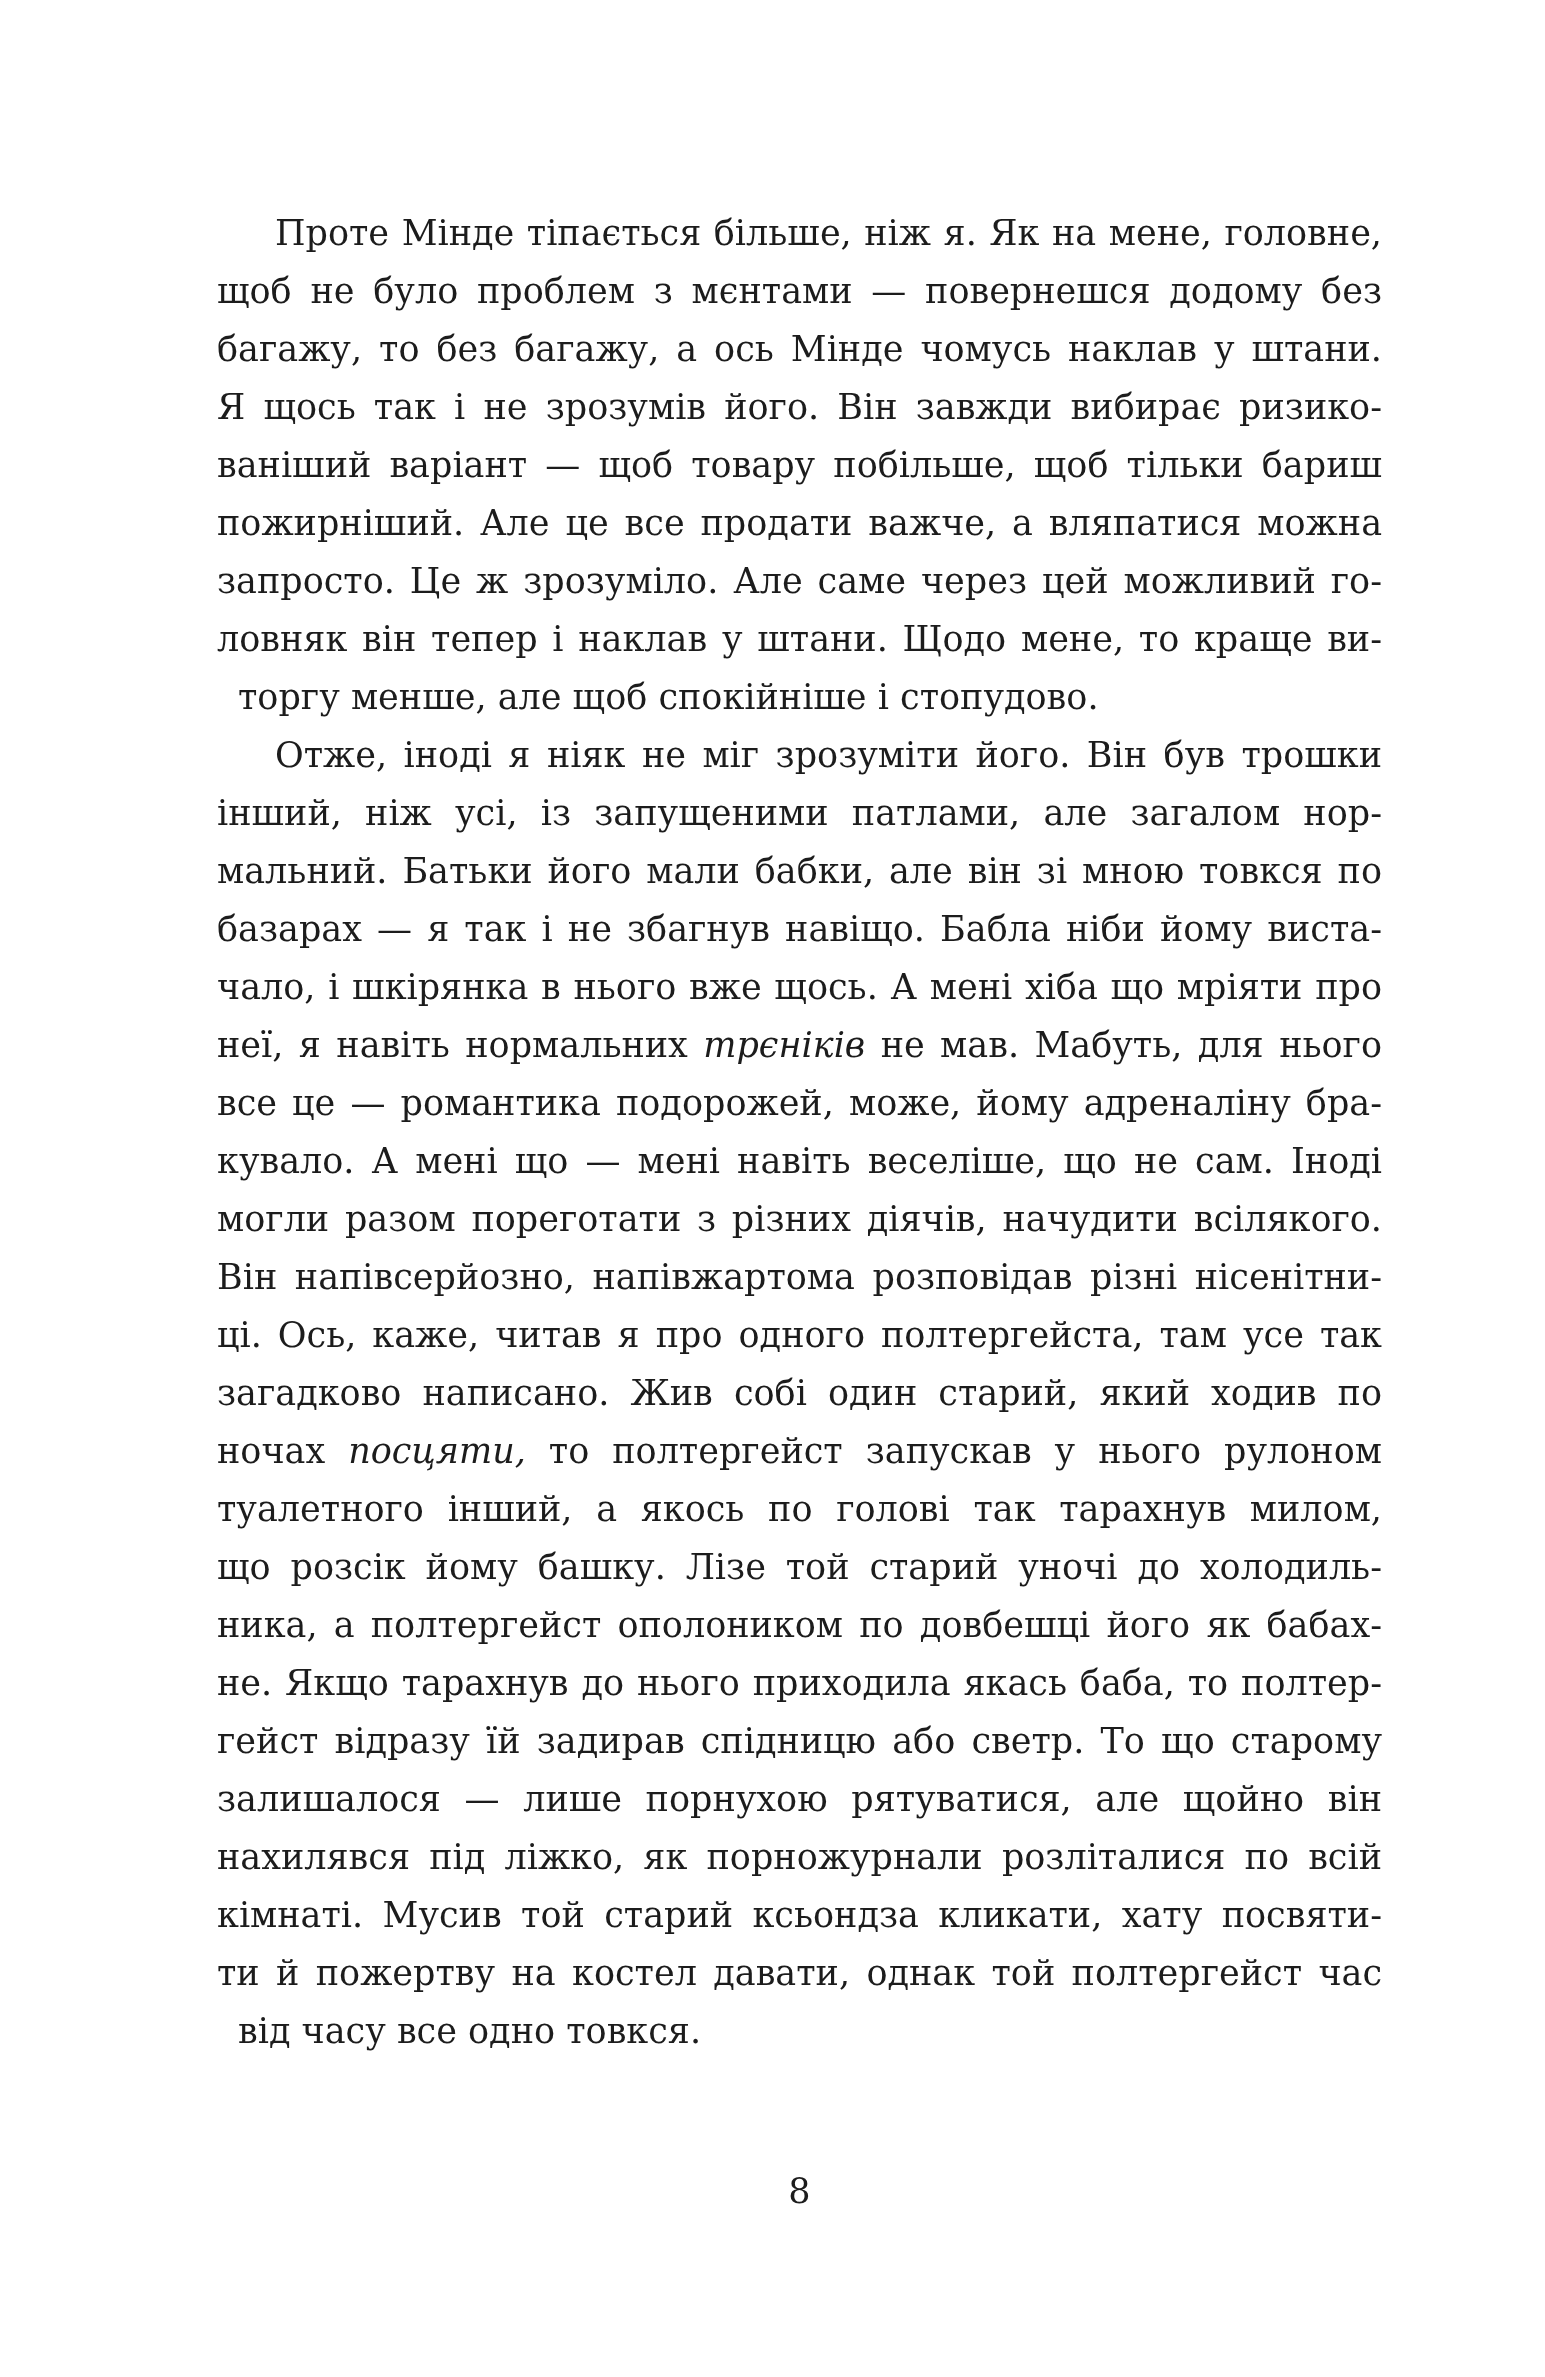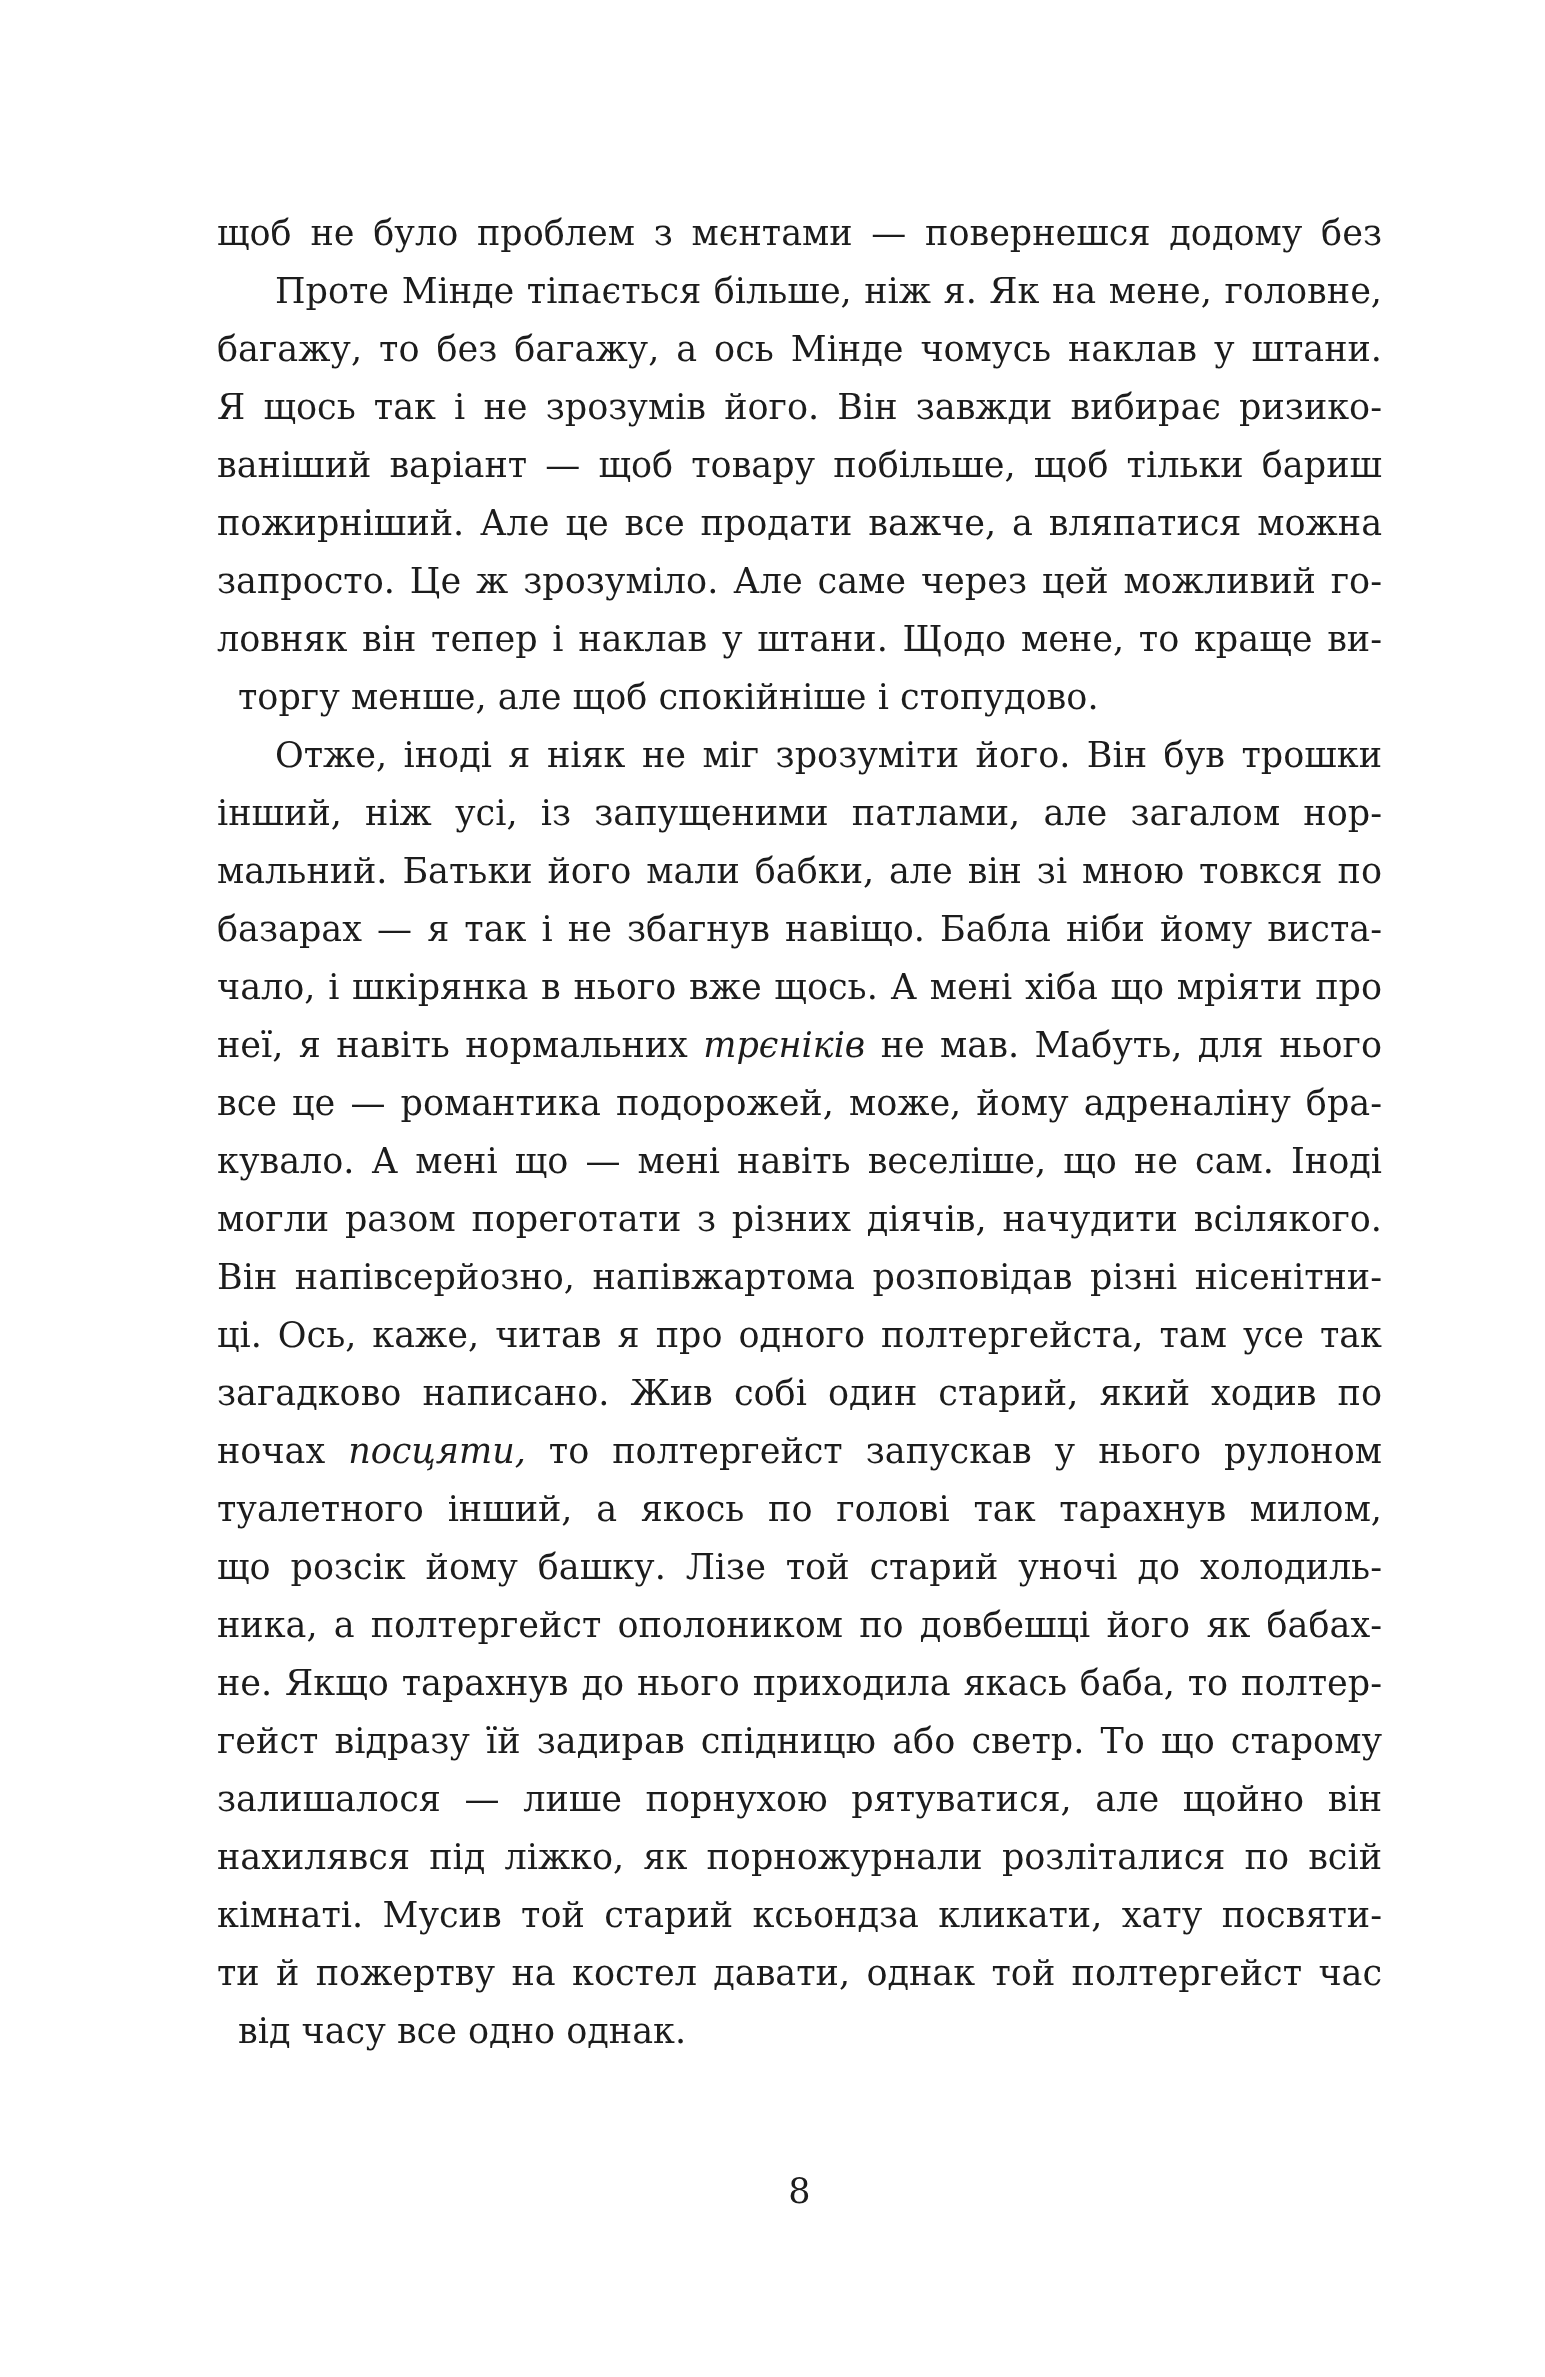--- a/index.html
+++ b/index.html
@@ -56,22 +56,22 @@
     line-height: 58px;
     color: #1c1c1c;
   }
 </style>
 </head>
 <body>
 
 <div class="page">
   <div class="text-block">
       <div class="paragraph">
+        <div class="line indent">Проте Мінде тіпається більше, ніж я. Як на мене, головне,</div>
         <div class="line">щоб не було проблем з мєнтами — повернешся додому без</div>
-        <div class="line indent">Проте Мінде тіпається більше, ніж я. Як на мене, головне,</div>
         <div class="line">багажу, то без багажу, а ось Мінде чомусь наклав у штани.</div>
         <div class="line">Я щось так і не зрозумів його. Він завжди вибирає ризико-</div>
         <div class="line">ваніший варіант — щоб товару побільше, щоб тільки бариш</div>
         <div class="line">пожирніший. Але це все продати важче, а вляпатися можна</div>
         <div class="line">запросто. Це ж зрозуміло. Але саме через цей можливий го-</div>
         <div class="line">ловняк він тепер і наклав у штани. Щодо мене, то краще ви-</div>
         <div class="line last">торгу менше, але щоб спокійніше і стопудово.</div>
       </div>
       <div class="paragraph">
         <div class="line indent">Отже, іноді я ніяк не міг зрозуміти його. Він був трошки</div>
@@ -89,18 +89,18 @@
         <div class="line">ночах <em>посцяти,</em> то полтергейст запускав у нього рулоном</div>
         <div class="line">туалетного інший, а якось по голові так тарахнув милом,</div>
         <div class="line">що розсік йому башку. Лізе той старий уночі до холодиль-</div>
         <div class="line">ника, а полтергейст ополоником по довбешці його як бабах-</div>
         <div class="line">не. Якщо тарахнув до нього приходила якась баба, то полтер-</div>
         <div class="line">гейст відразу їй задирав спідницю або светр. То що старому</div>
         <div class="line">залишалося — лише порнухою рятуватися, але щойно він</div>
         <div class="line">нахилявся під ліжко, як порножурнали розліталися по всій</div>
         <div class="line">кімнаті. Мусив той старий ксьондза кликати, хату посвяти-</div>
         <div class="line">ти й пожертву на костел давати, однак той полтергейст час</div>
-        <div class="line last">від часу все одно однак.</div>
+        <div class="line last">від часу все одно товкся.</div>
       </div>
     </div>
   <div class="page-number">8</div>
 </div>
 
 
 </body></html>

